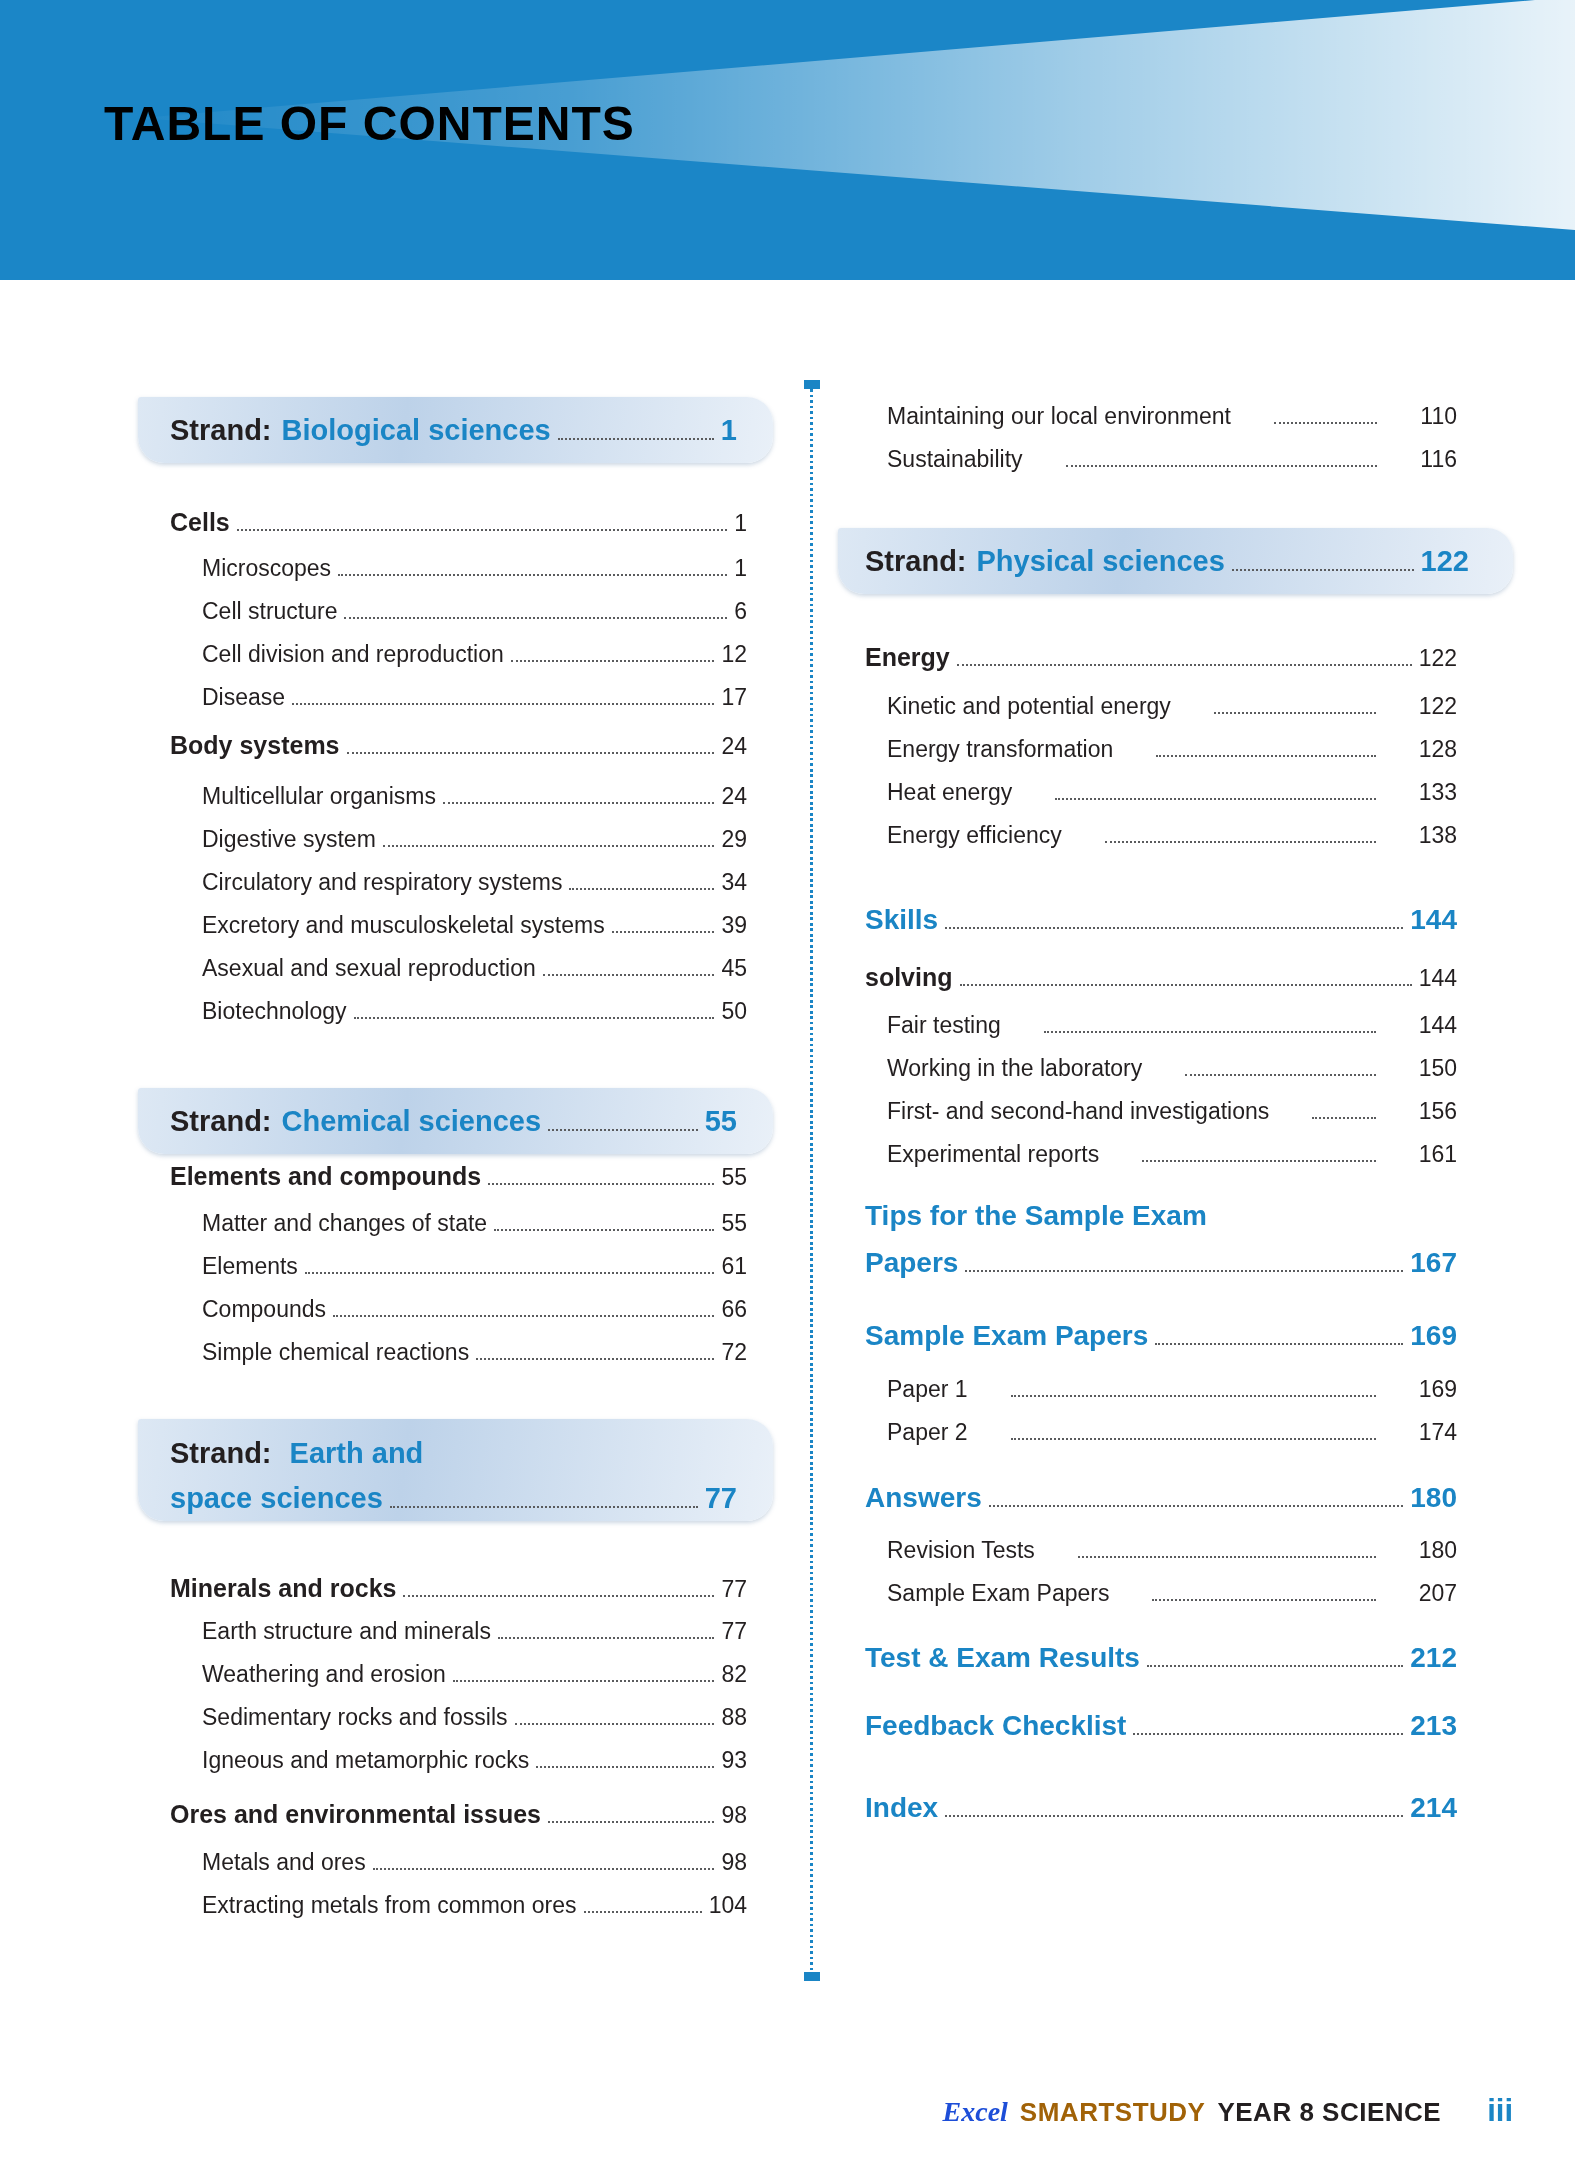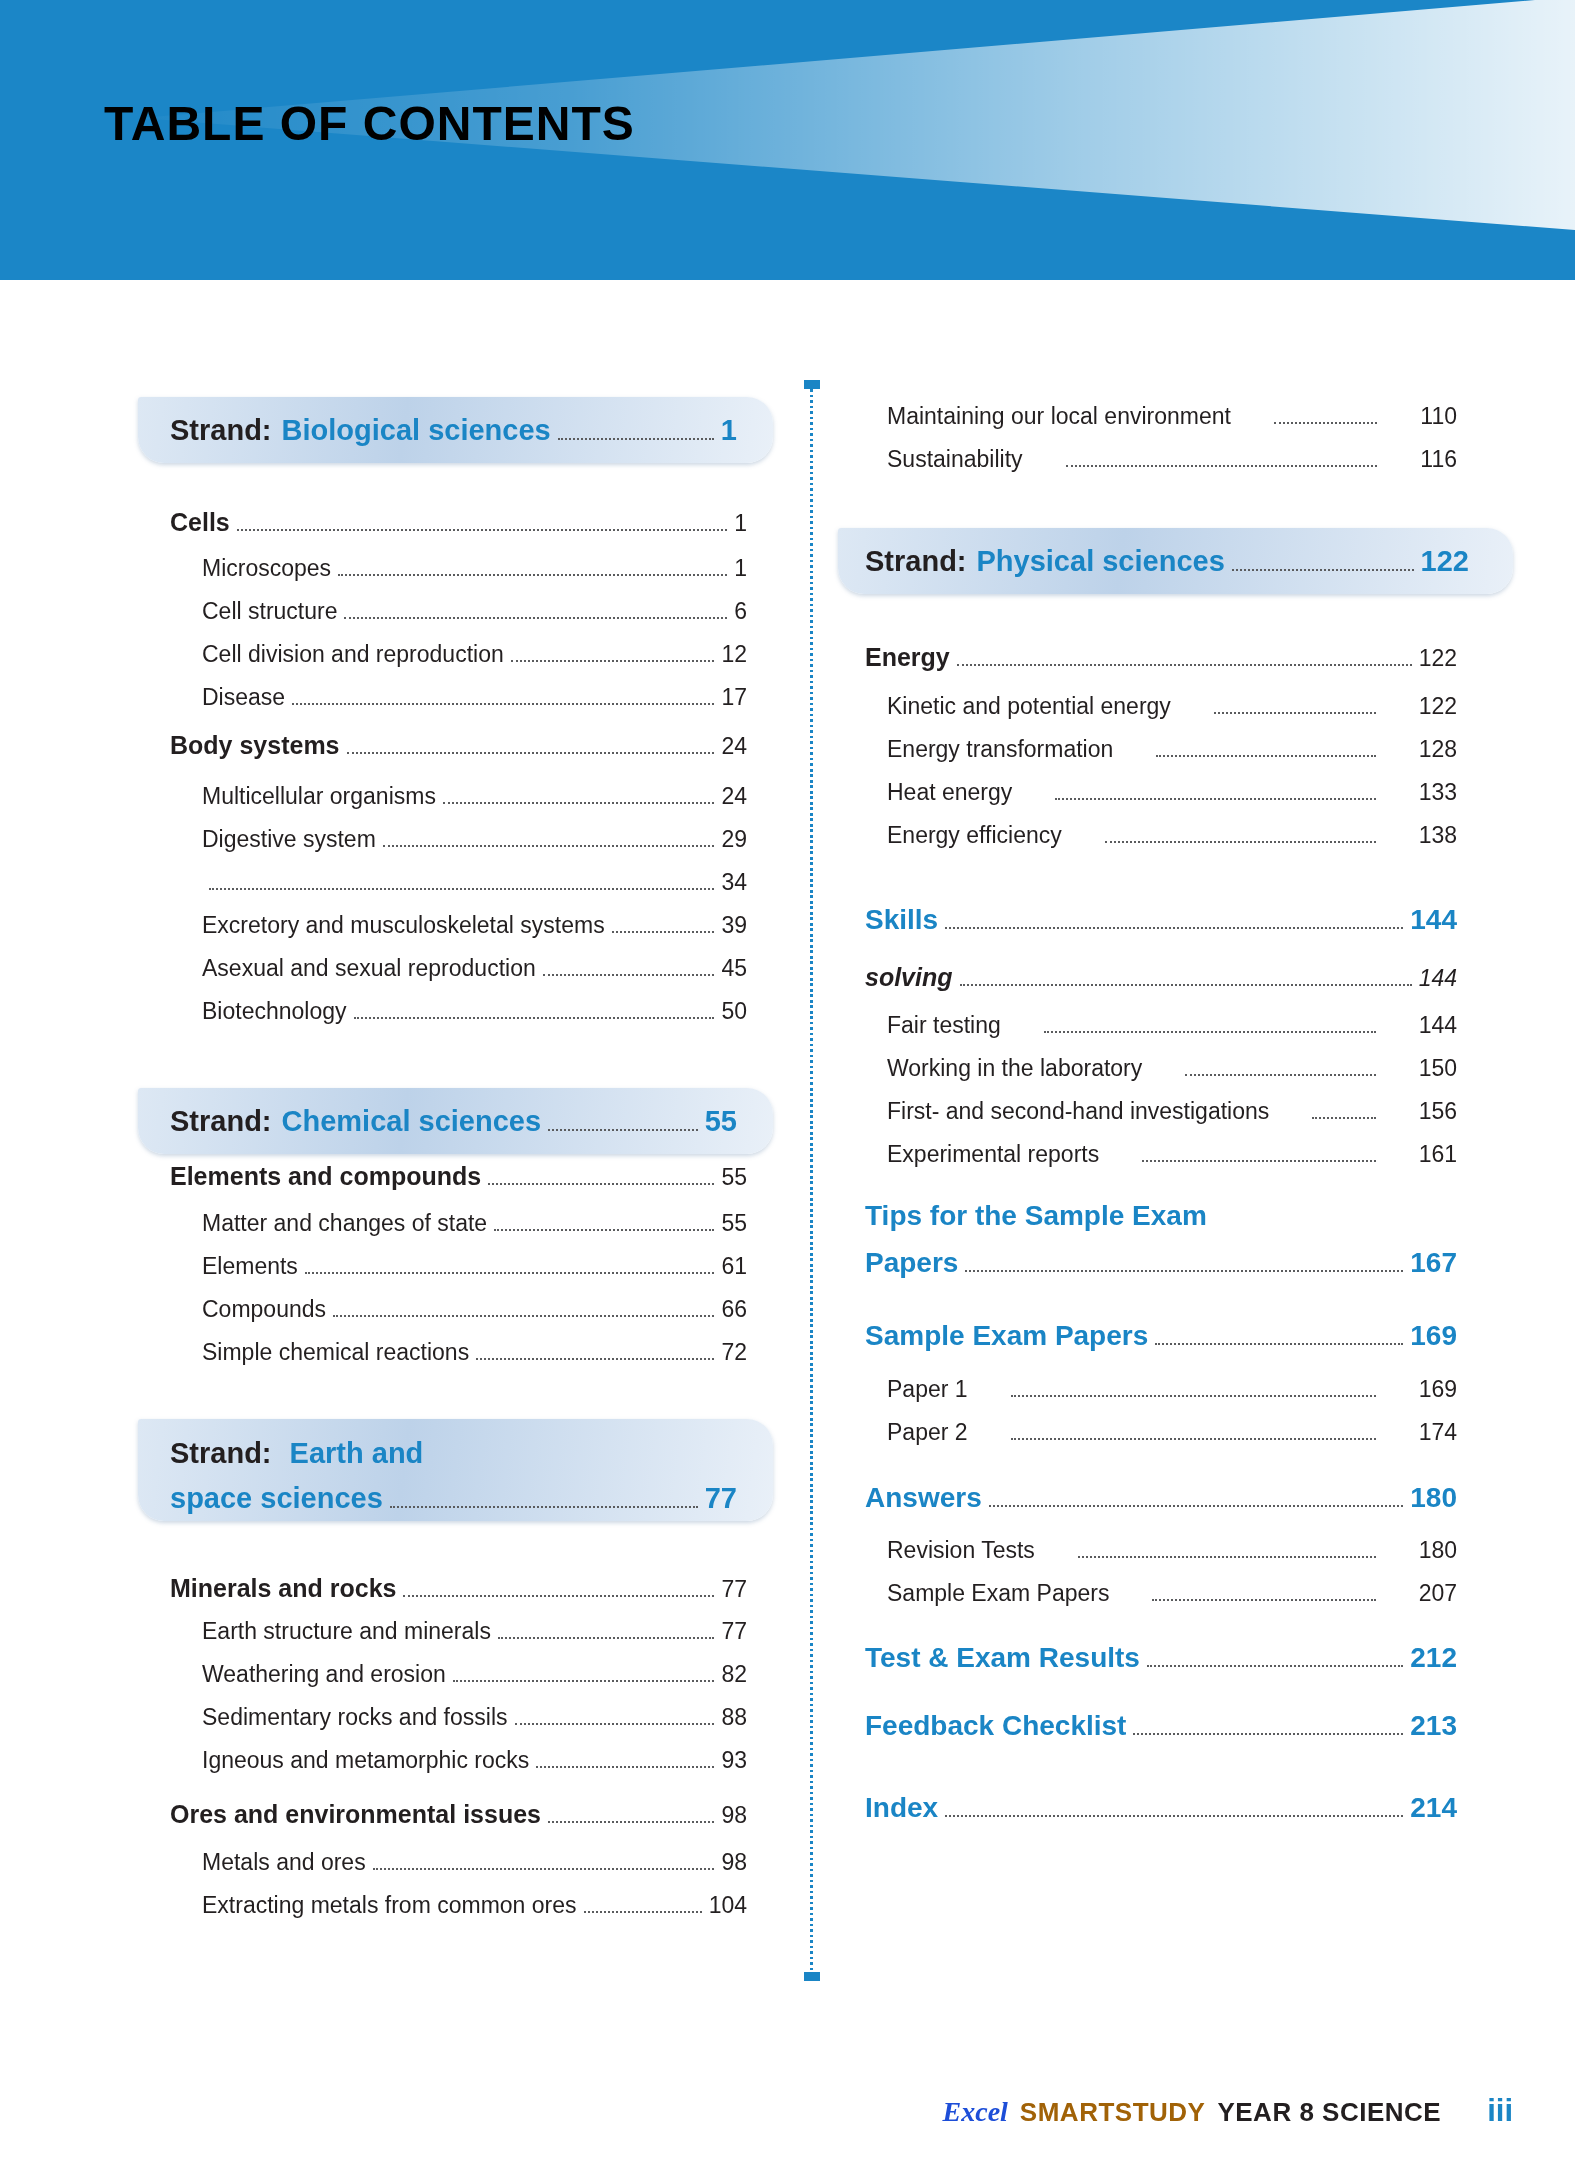--- a/index.html
+++ b/index.html
@@ -23,21 +23,21 @@
   
   .entry{font-size:23px;line-height:43px;height:43px;}
   .col-left .entry{padding-left:64px;padding-right:26px;}
   .col-right .entry{padding-left:49px;padding-right:56px;gap:36px;}
   
   .section{font-size:25px;font-weight:bold;line-height:44px;height:44px;}
   .col-left .section, .col-left .section2{padding-left:32px;padding-right:26px;}
   .col-right .section, .col-right .section2{padding-left:27px;padding-right:56px;}
   .section .pg, .section2 .pg{font-weight:400;font-size:23px;}
   .section2 .l1{font-size:25px;font-weight:bold;line-height:45px;}
-  .section2 .row{font-size:25px;font-weight:bold;line-height:45px;font-style:italic;}
+  .section2 .row{font-size:25px;font-weight:bold;line-height:45px;}
   
   .blueh{font-size:28px;font-weight:bold;line-height:50px;height:50px;color:#1a85c5;}
   .col-right .blueh, .col-right .blueh2{padding-left:27px;padding-right:56px;}
   .blueh .pg, .blueh2 .pg{color:#1a85c5;font-weight:bold;font-size:28px;}
   .blueh2{color:#1a85c5;font-weight:bold;}
   .blueh2 .l1{font-size:28px;line-height:45px;}
   .blueh2 .row{font-size:28px;line-height:50px;}
   
   .banner{
     box-sizing:border-box;height:66px;padding:14px 36px 0 32px;
@@ -136,20 +136,21 @@
     <span>Multicellular organisms</span>
     <span class="leader"></span>
     <span class="pg">24</span>
   </div>
   <div class="row entry">
     <span>Digestive system</span>
     <span class="leader"></span>
     <span class="pg">29</span>
   </div>
   <div class="row entry">
+    <span>Circulatory and respiratory systems</span>
     <span class="leader"></span>
     <span class="pg">34</span>
   </div>
   <div class="row entry">
     <span>Excretory and musculoskeletal systems</span>
     <span class="leader"></span>
     <span class="pg">39</span>
   </div>
   <div class="row entry">
     <span>Asexual and sexual reproduction</span>

